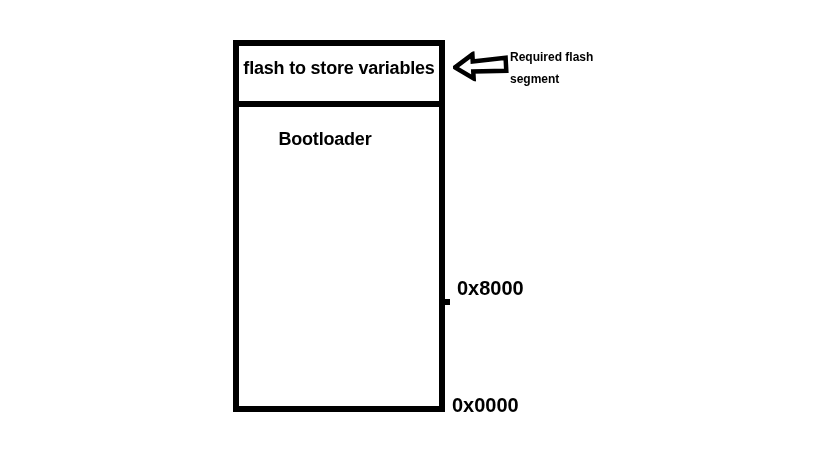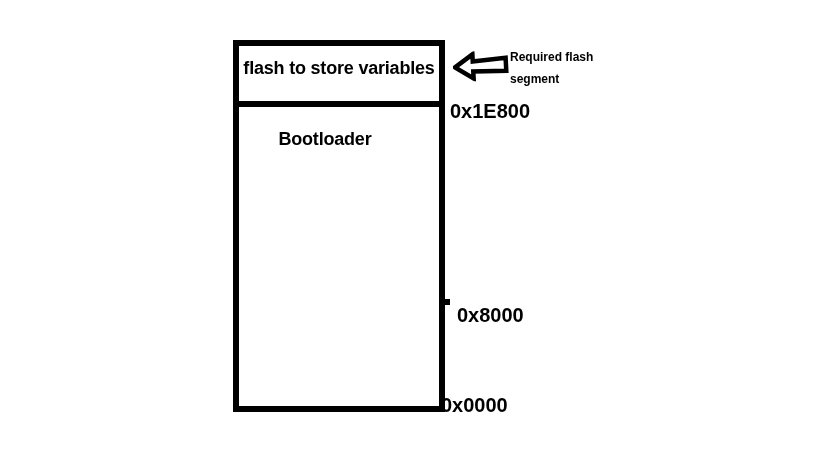--- a/index.html
+++ b/index.html
@@ -60,22 +60,22 @@
   }
   
   .addr {
     position: absolute;
     font-weight: bold;
     font-size: 20px;
     line-height: 22px;
     white-space: nowrap;
   }
   .addr-top { left: 450px; top: 100px; }
-  .addr-mid { left: 457px; top: 304px; }
-  .addr-bot { left: 441px; top: 394px; }
+  .addr-mid { left: 457px; top: 277px; }
+  .addr-bot { left: 452px; top: 394px; }
   
   .divider-tick {
     position: absolute;
     left: 445px;
     top: 299px;
     width: 5px;
     height: 6px;
     background: #000000;
   }
   
@@ -107,21 +107,20 @@
     <div class="seg seg-flash-variables">
       <span class="seg-label">flash to store variables</span>
     </div>
     <div class="seg seg-bootloader">
       <span class="seg-label">Bootloader</span>
     </div>
   </div>
 
   <div class="divider-tick"></div>
 
-  <div class="addr addr-top">0x1E800</div>
   <div class="addr addr-mid">0x8000</div>
   <div class="addr addr-bot">0x0000</div>
 
   <svg class="callout-arrow" viewBox="0 0 56 30" aria-hidden="true">
     <polygon points="2,15 20,3 20,10 53,8 53,21 20,20 20,27" fill="#ffffff" stroke="#000000" stroke-width="4.5" stroke-linejoin="miter"></polygon>
   </svg>
 
   <div class="callout-text">
     <div>Required flash</div>
     <div>segment</div>

